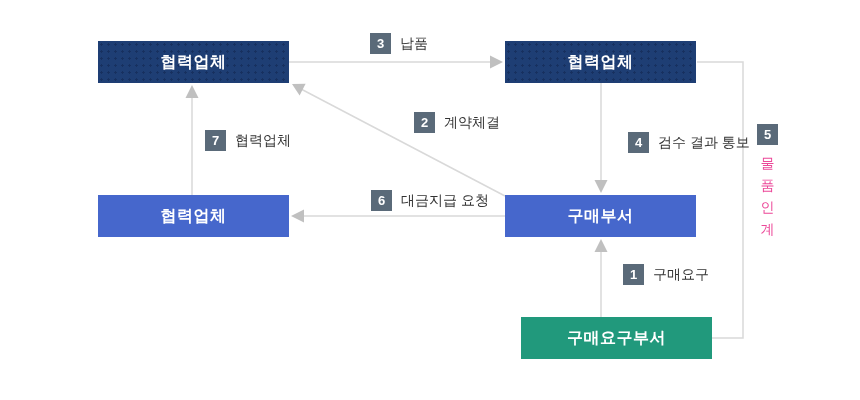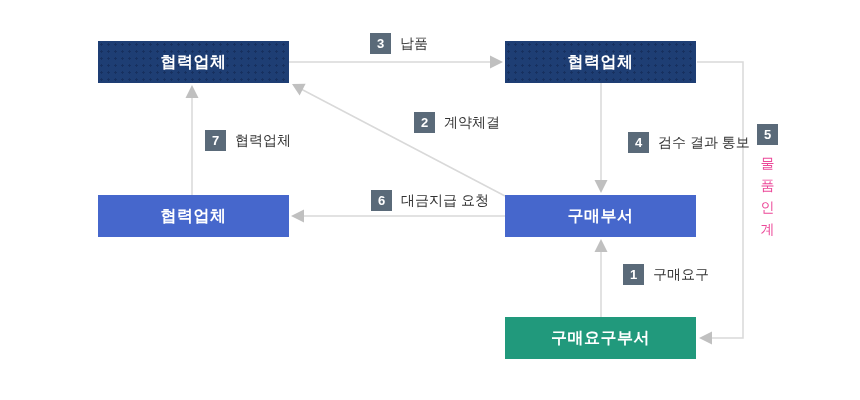--- a/index.html
+++ b/index.html
@@ -11,21 +11,21 @@
     position:absolute;width:191px;height:42px;
     display:flex;align-items:center;justify-content:center;
     color:#ffffff;font-size:16px;font-weight:bold;letter-spacing:0.5px;
   }
   .node.navy{
     background-color:#1e3e74;
     background-image:radial-gradient(rgba(8,24,56,0.35) 1.1px, transparent 1.2px);
     background-size:7px 7px;
   }
   .node.royal{background-color:#4667cc;}
-  .node.green{background-color:#21997c;}
+  .node.green{background-color:#21997c;margin-left:16px;}
 
   .n-supplier{left:98px;top:41px;}
   .n-materials{left:505px;top:41px;}
   .n-accounting{left:98px;top:195px;}
   .n-purchasing{left:505px;top:195px;}
   .n-requesting{left:505px;top:317px;}
 
   .step{
     position:absolute;display:flex;align-items:center;gap:9px;
     font-size:14px;color:#333333;white-space:nowrap;

